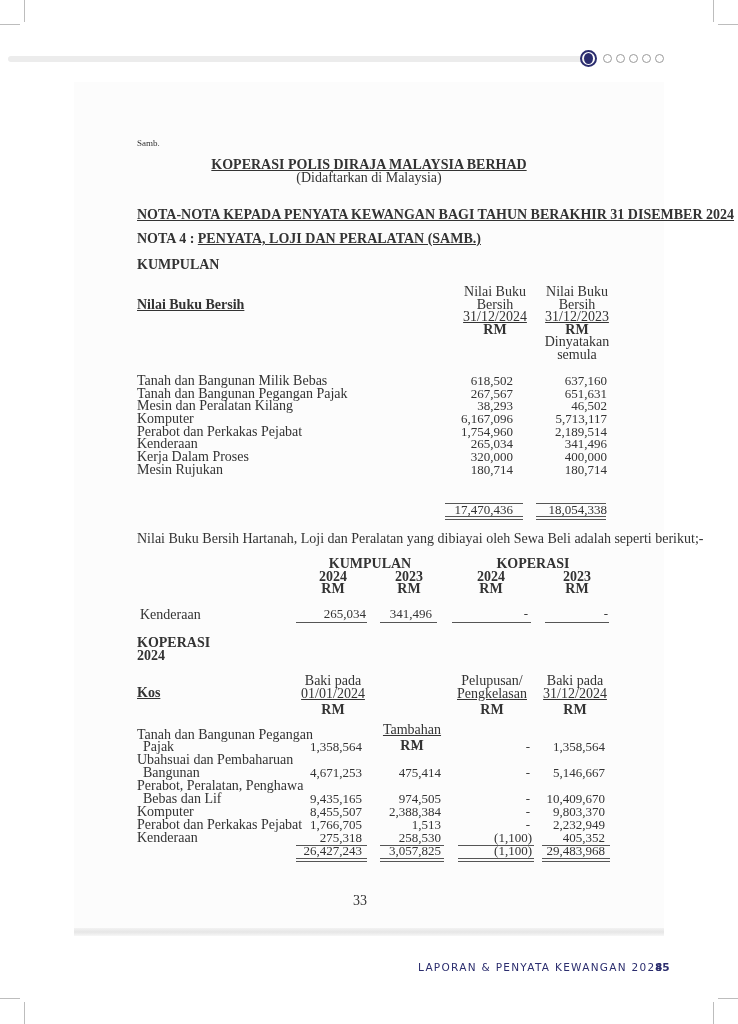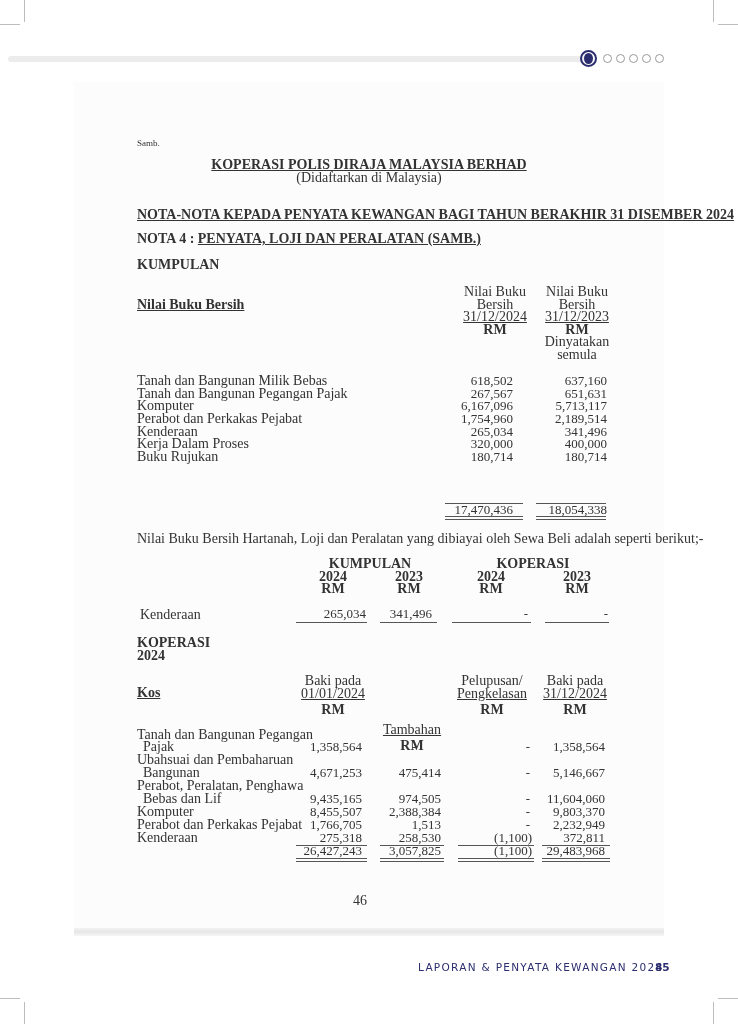--- a/index.html
+++ b/index.html
@@ -88,41 +88,46 @@
       <span class="t" style="left:0;top:0">Tanah dan Bangunan Milik Bebas</span>
       <span class="num" style="left:300px;width:76px;top:0">618,502</span>
       <span class="num" style="left:390px;width:80px;top:0">637,160</span>
     </div>
   <div style="position:relative;height:12.7px">
       <span class="t" style="left:0;top:0">Tanah dan Bangunan Pegangan Pajak</span>
       <span class="num" style="left:300px;width:76px;top:0">267,567</span>
       <span class="num" style="left:390px;width:80px;top:0">651,631</span>
     </div>
   <div style="position:relative;height:12.7px">
+      <span class="t" style="left:0;top:0">Mesin dan Peralatan Kilang</span>
+      <span class="num" style="left:300px;width:76px;top:0">38,293</span>
+      <span class="num" style="left:390px;width:80px;top:0">46,502</span>
+    </div>
+  <div style="position:relative;height:12.7px">
       <span class="t" style="left:0;top:0">Komputer</span>
       <span class="num" style="left:300px;width:76px;top:0">6,167,096</span>
       <span class="num" style="left:390px;width:80px;top:0">5,713,117</span>
     </div>
   <div style="position:relative;height:12.7px">
       <span class="t" style="left:0;top:0">Perabot dan Perkakas Pejabat</span>
       <span class="num" style="left:300px;width:76px;top:0">1,754,960</span>
       <span class="num" style="left:390px;width:80px;top:0">2,189,514</span>
     </div>
   <div style="position:relative;height:12.7px">
       <span class="t" style="left:0;top:0">Kenderaan</span>
       <span class="num" style="left:300px;width:76px;top:0">265,034</span>
       <span class="num" style="left:390px;width:80px;top:0">341,496</span>
     </div>
   <div style="position:relative;height:12.7px">
       <span class="t" style="left:0;top:0">Kerja Dalam Proses</span>
       <span class="num" style="left:300px;width:76px;top:0">320,000</span>
       <span class="num" style="left:390px;width:80px;top:0">400,000</span>
     </div>
   <div style="position:relative;height:12.7px">
-      <span class="t" style="left:0;top:0">Buku Rujukan</span>
+      <span class="t" style="left:0;top:0">Mesin Rujukan</span>
       <span class="num" style="left:300px;width:76px;top:0">180,714</span>
       <span class="num" style="left:390px;width:80px;top:0">180,714</span>
     </div>
 </div>
 <div class="rule" style="left:445px;top:503px;width:78px"></div>
 <div class="rule" style="left:536px;top:503px;width:70px"></div>
 <div class="num" style="left:437px;top:504px;width:76px">17,470,436</div>
 <div class="num" style="left:527px;top:504px;width:80px">18,054,338</div>
 <div class="drule" style="left:445px;top:516px;width:78px"></div>
 <div class="drule" style="left:536px;top:516px;width:70px"></div>
@@ -186,49 +191,49 @@
 <div class="num" style="left:290px;top:767px;width:72px">4,671,253</div>
 <div class="num" style="left:366px;top:767px;width:75px">475,414</div>
 <div class="num" style="left:450px;top:767px;width:80px">-</div>
 <div class="num" style="left:530px;top:767px;width:75px">5,146,667</div>
 
 <div class="t" style="left:137px;top:780px">Perabot, Peralatan, Penghawa</div>
 <div class="t" style="left:143px;top:793px">Bebas dan Lif</div>
 <div class="num" style="left:290px;top:793px;width:72px">9,435,165</div>
 <div class="num" style="left:366px;top:793px;width:75px">974,505</div>
 <div class="num" style="left:450px;top:793px;width:80px">-</div>
-<div class="num" style="left:530px;top:793px;width:75px">11,604,060</div>
+<div class="num" style="left:530px;top:793px;width:75px">10,409,670</div>
 
 <div class="t" style="left:137px;top:806px">Komputer</div>
 <div class="num" style="left:290px;top:806px;width:72px">8,455,507</div>
 <div class="num" style="left:366px;top:806px;width:75px">2,388,384</div>
 <div class="num" style="left:450px;top:806px;width:80px">-</div>
 <div class="num" style="left:530px;top:806px;width:75px">9,803,370</div>
 
 <div class="t" style="left:137px;top:819px">Perabot dan Perkakas Pejabat</div>
 <div class="num" style="left:290px;top:819px;width:72px">1,766,705</div>
 <div class="num" style="left:366px;top:819px;width:75px">1,513</div>
 <div class="num" style="left:450px;top:819px;width:80px">-</div>
 <div class="num" style="left:530px;top:819px;width:75px">2,232,949</div>
 
 <div class="t" style="left:137px;top:832px">Kenderaan</div>
 <div class="num" style="left:290px;top:832px;width:72px">275,318</div>
 <div class="num" style="left:366px;top:832px;width:75px">258,530</div>
 <div class="num" style="left:450px;top:832px;width:82px">(1,100)</div>
-<div class="num" style="left:530px;top:832px;width:75px">372,811</div>
+<div class="num" style="left:530px;top:832px;width:75px">405,352</div>
 
 <div class="rule" style="left:296px;top:845px;width:71px"></div>
 <div class="rule" style="left:380px;top:845px;width:64px"></div>
 <div class="rule" style="left:458px;top:845px;width:76px"></div>
 <div class="rule" style="left:542px;top:845px;width:68px"></div>
 <div class="num" style="left:290px;top:845px;width:72px">26,427,243</div>
 <div class="num" style="left:366px;top:845px;width:75px">3,057,825</div>
 <div class="num" style="left:450px;top:845px;width:82px">(1,100)</div>
 <div class="num" style="left:530px;top:845px;width:75px">29,483,968</div>
 <div class="drule" style="left:296px;top:858px;width:71px"></div>
 <div class="drule" style="left:380px;top:858px;width:64px"></div>
 <div class="drule" style="left:458px;top:858px;width:76px"></div>
 <div class="drule" style="left:542px;top:858px;width:68px"></div>
 
-<div class="t c" style="left:340px;top:895px;width:40px">46</div>
+<div class="t c" style="left:340px;top:895px;width:40px">33</div>
 
 <div class="footer-title">LAPORAN &amp; PENYATA KEWANGAN 2024</div>
 <div class="footer-page">85</div>
 
 </body></html>

